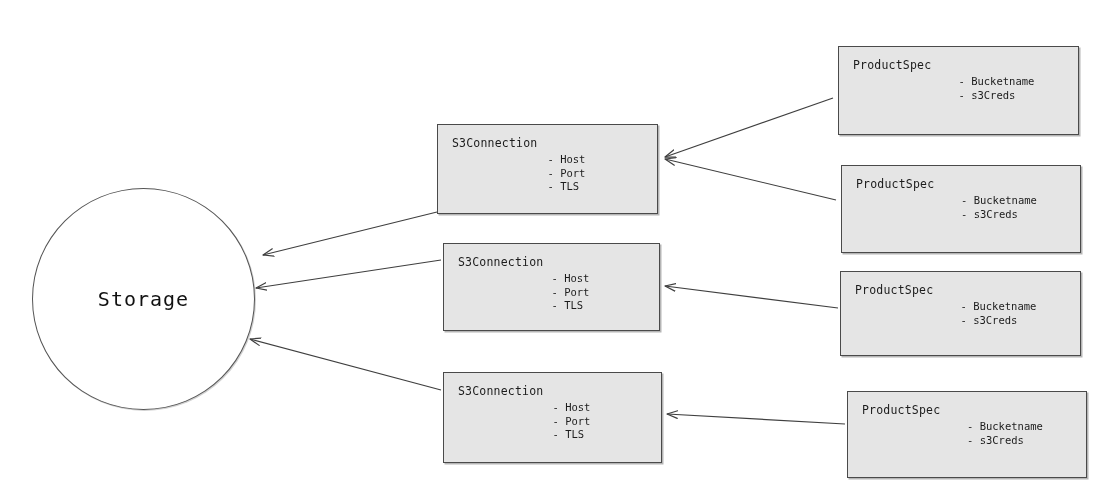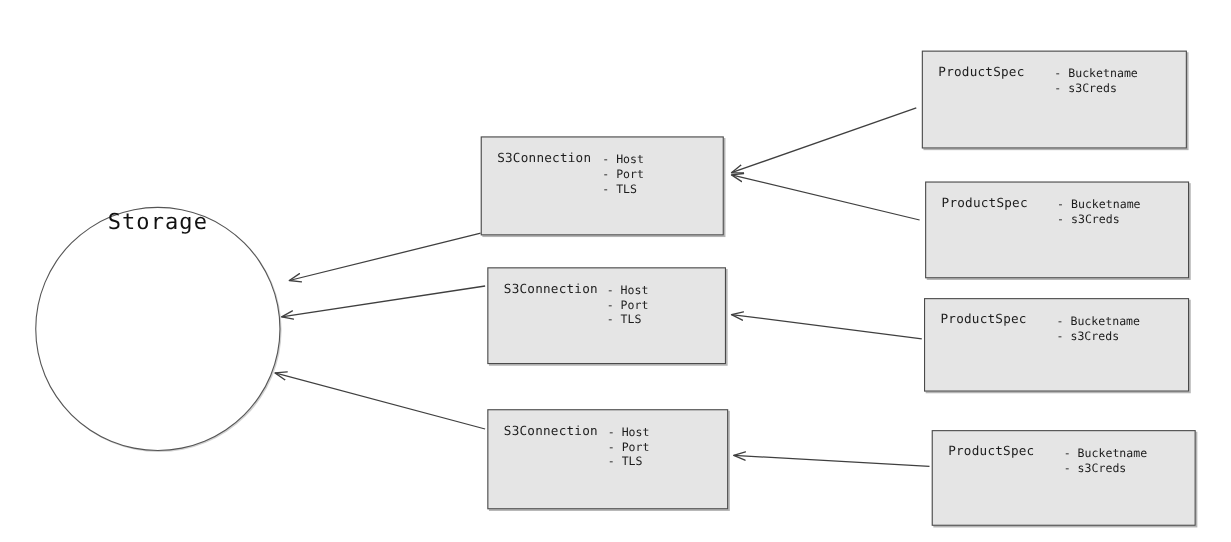--- a/index.html
+++ b/index.html
@@ -35,35 +35,35 @@
     left: 14px;
     top: 11px;
     font-size: 11.5px;
     color: #1c1c1c;
     letter-spacing: 0.2px;
     white-space: nowrap;
   }
   .node-attrs {
     position: absolute;
     left: 50%;
-    top: 14px;
+    top: 28px;
     font-size: 10.5px;
     line-height: 13.5px;
     color: #1c1c1c;
     white-space: nowrap;
   }
   .node-attrs div { white-space: nowrap; }
   .circle-node {
     position: absolute;
     box-sizing: border-box;
     border: 1.4px solid #555555;
     border-radius: 50%;
     background: #ffffff;
     display: flex;
-    align-items: flex-start;
+    align-items: center;
     justify-content: center;
     box-shadow: 1px 1px 0 rgba(140,140,140,0.4);
   }
   .circle-label {
     font-size: 20px;
     color: #111111;
     letter-spacing: 1px;
   }
 </style>
 </head>

